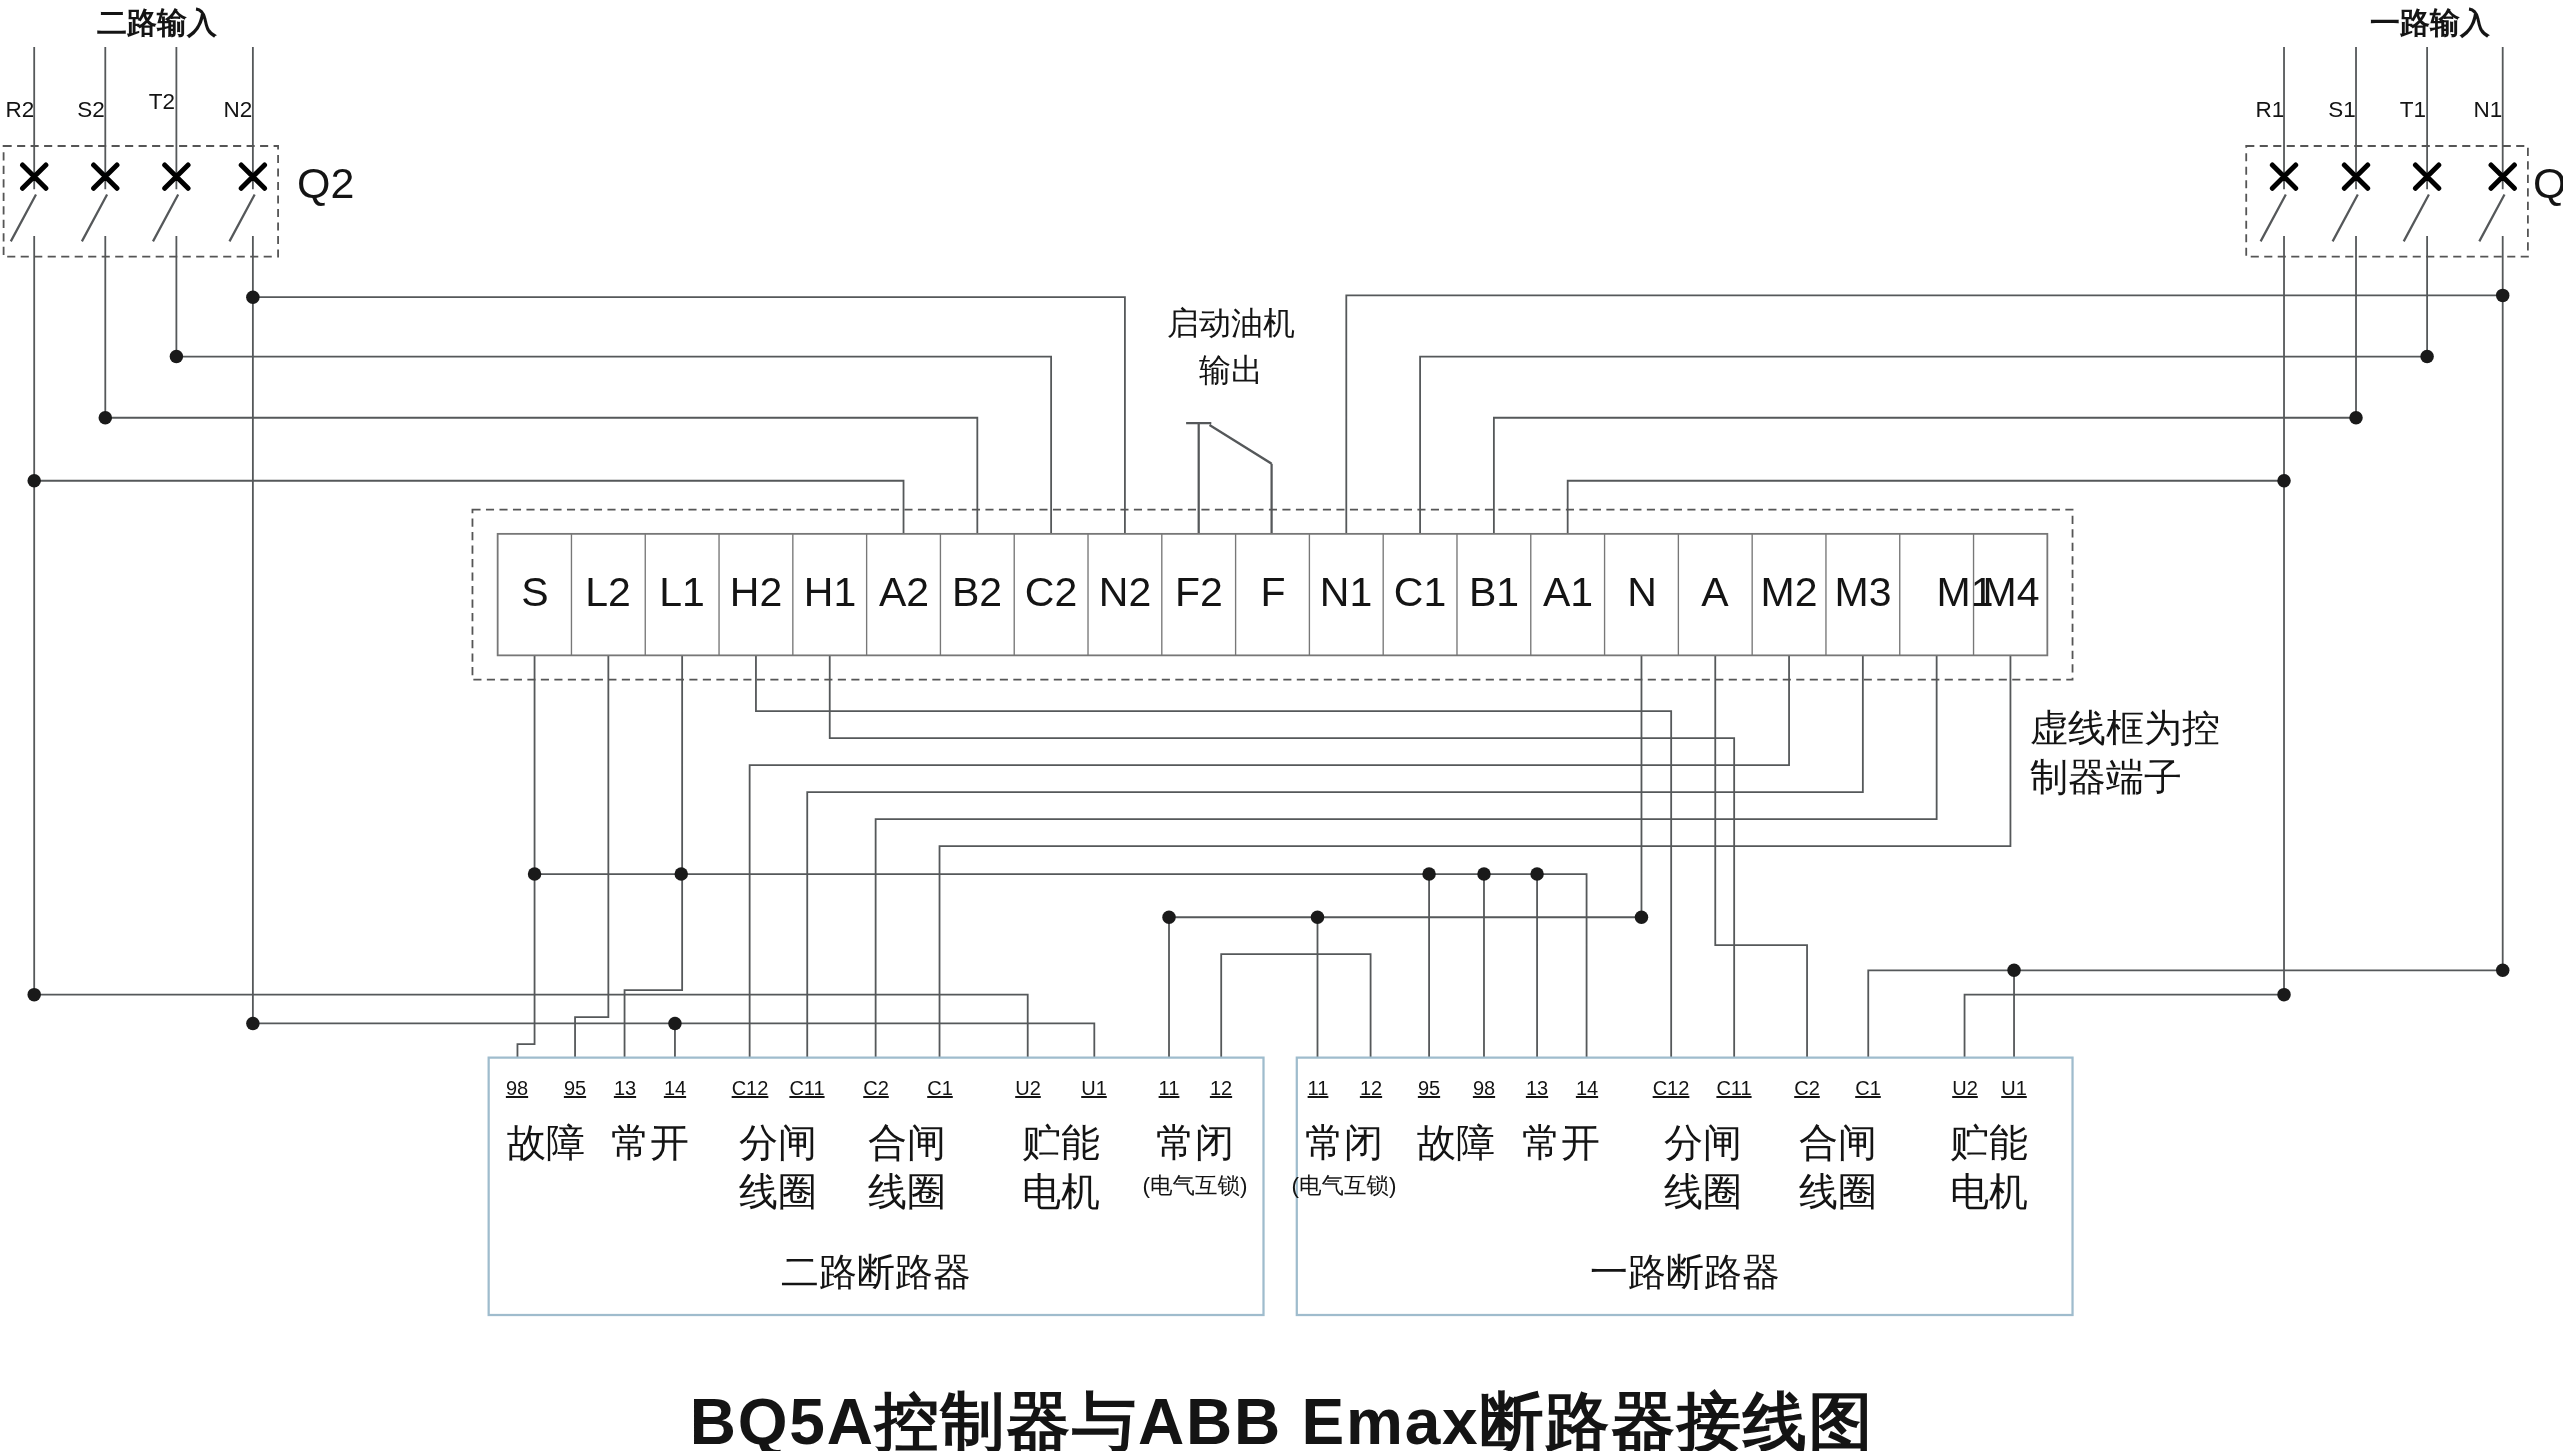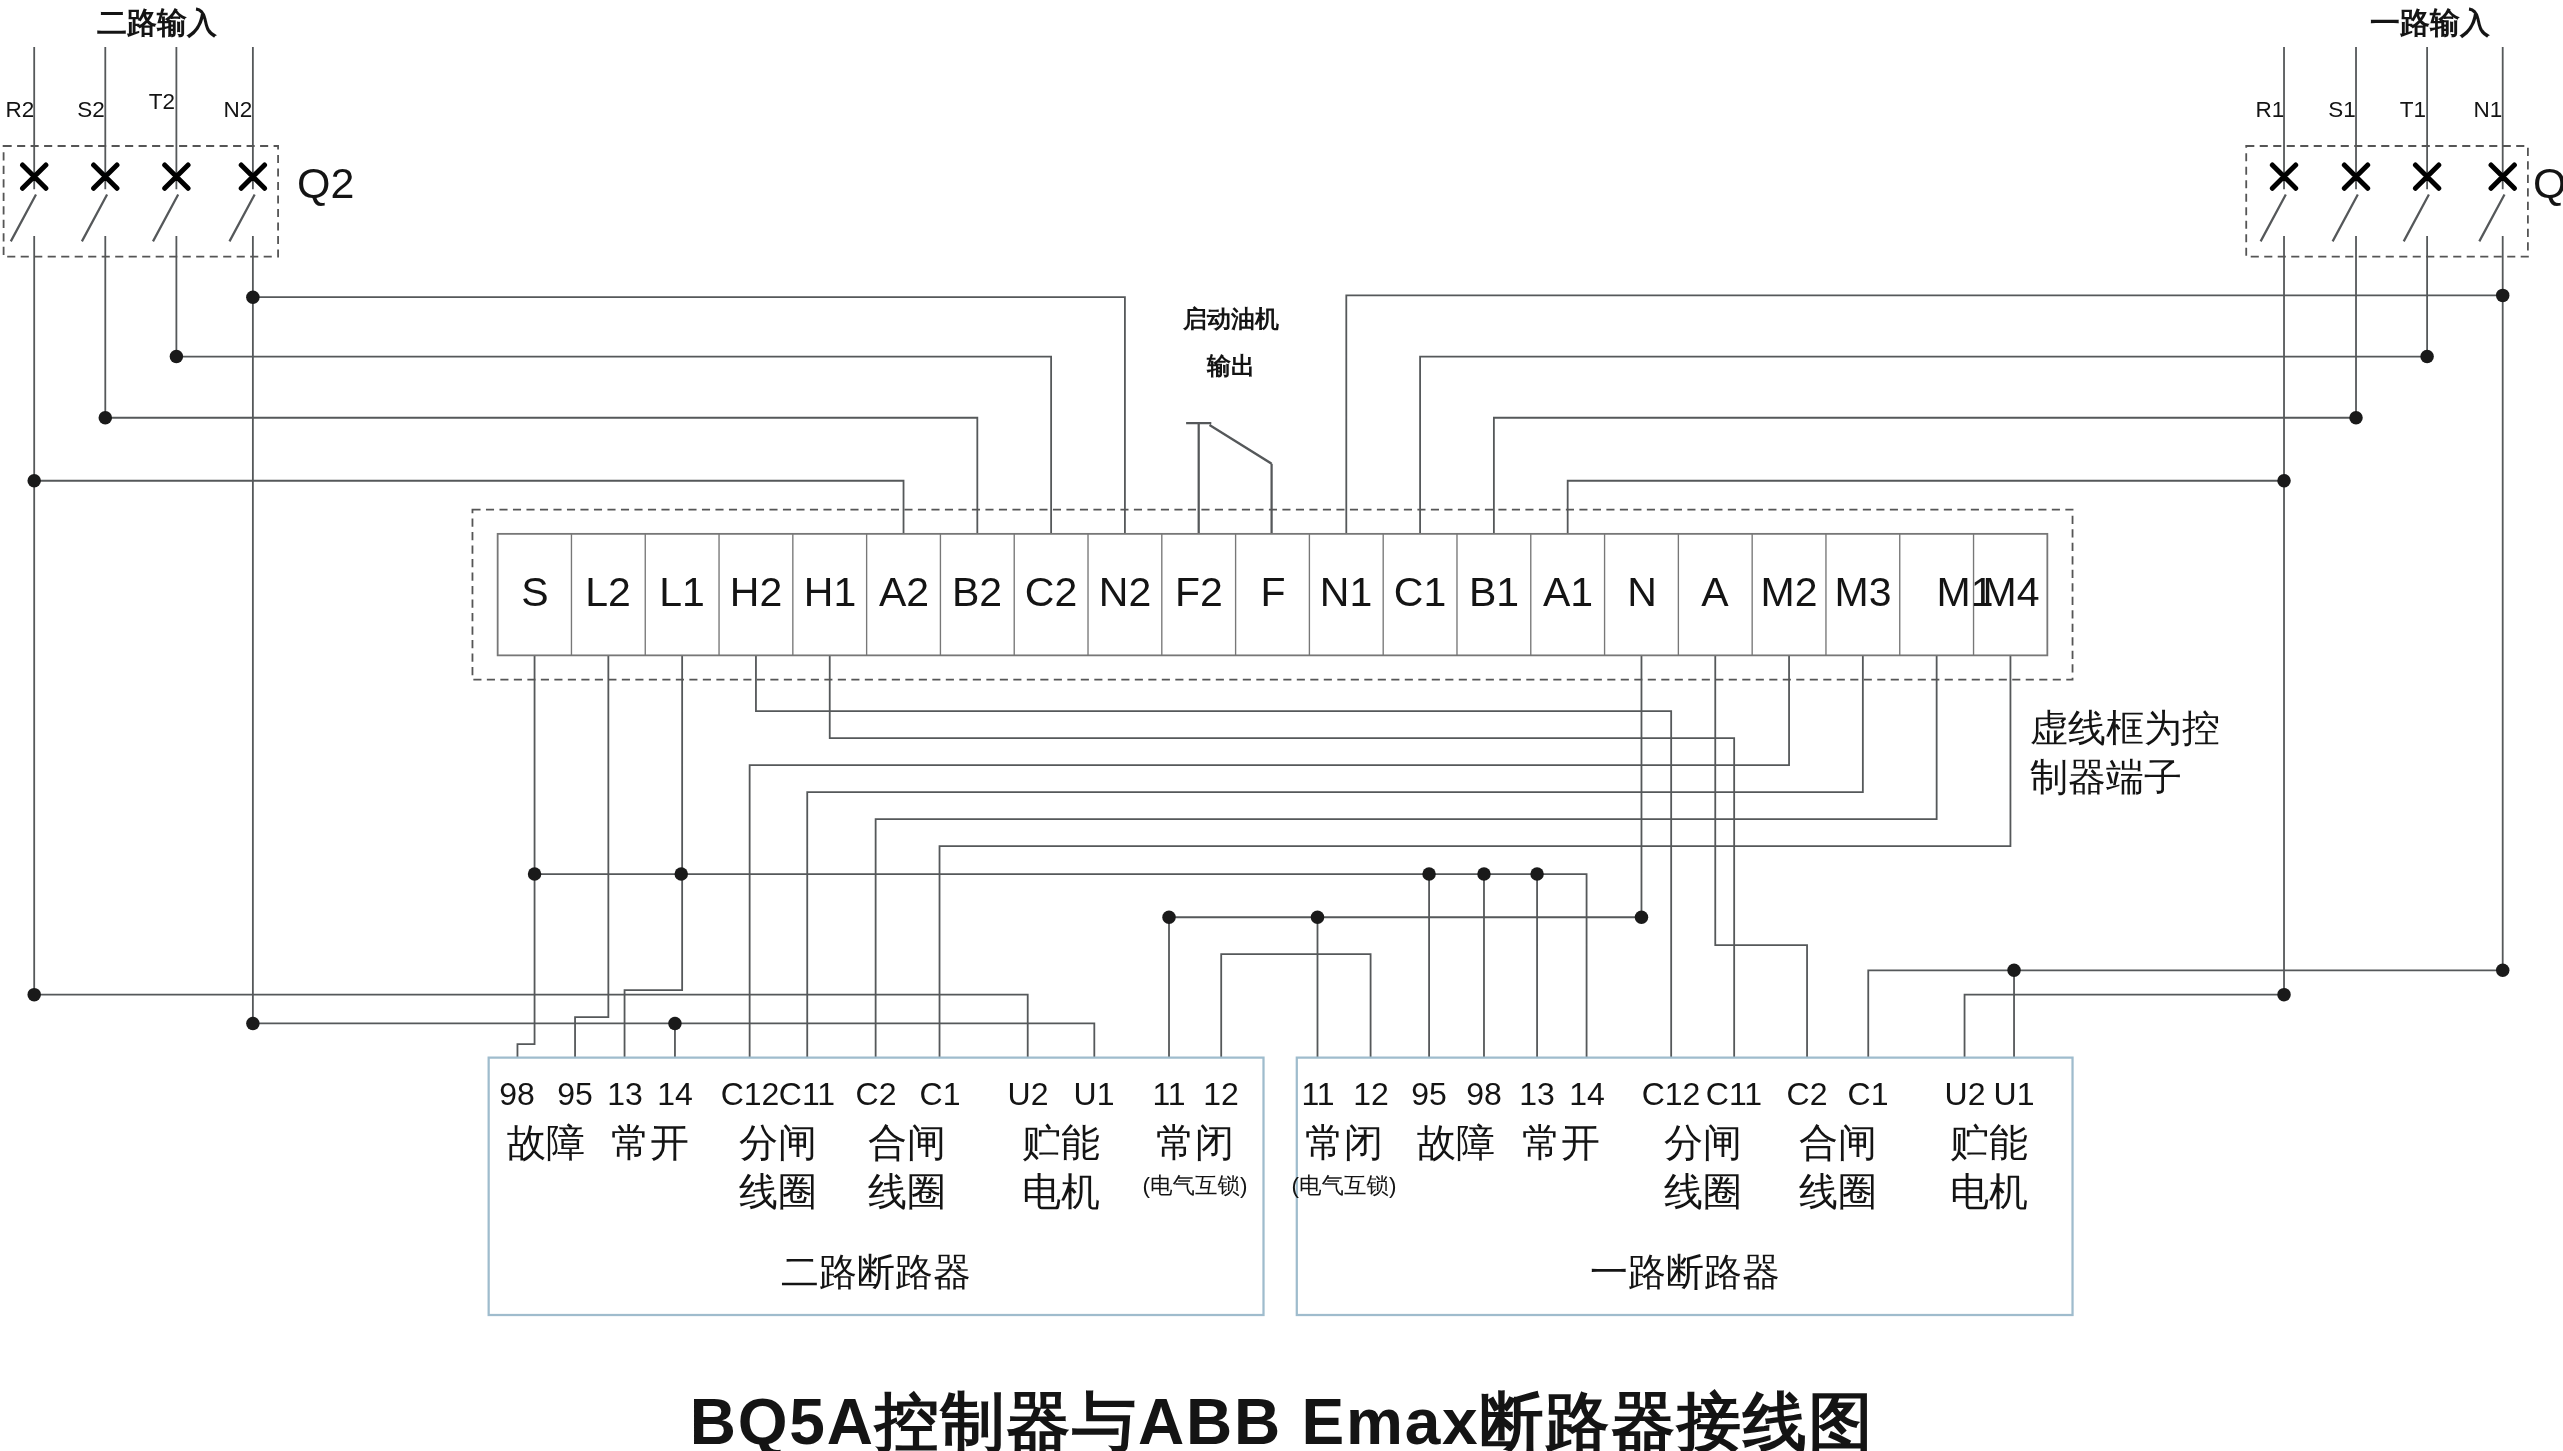--- a/index.html
+++ b/index.html
@@ -5,23 +5,23 @@
   html,body{margin:0;padding:0;background:#fff;}
   body{width:2563px;height:1452px;position:relative;overflow:hidden;
        font-family:"Liberation Sans", sans-serif;color:#141414;}
   svg.layer{position:absolute;left:0;top:0;}
   .t{position:absolute;transform:translateX(-50%);white-space:nowrap;color:#141414;line-height:1;}
   .tl{position:absolute;white-space:nowrap;color:#141414;line-height:1;}
   .in-title{font-size:30px;font-weight:600;margin-left:45px;}
   .ph{font-size:22.5px;font-weight:400;}
   .qlbl{font-size:43px;font-weight:400;}
   .term{font-size:41px;font-weight:500;}
-  .gen{font-size:24px;font-weight:700;}
+  .gen{font-size:32px;font-weight:400;}
   .note{font-size:38px;font-family:"DejaVu Serif", serif;}
-  .num{font-size:32px;font-weight:500;}
+  .num{font-size:20px;font-weight:500;text-decoration:underline;}
   .lbl{font-size:39px;font-weight:500;}
   .sub{font-size:22.5px;font-weight:400;}
   .bname{font-size:38px;font-weight:500;}
   .title{font-size:64px;font-weight:700;letter-spacing:1.8px;}
 </style>
 </head>
 <body>
 
 <svg class="layer" width="2563" height="1452" viewBox="0 0 2848 1613">
 

